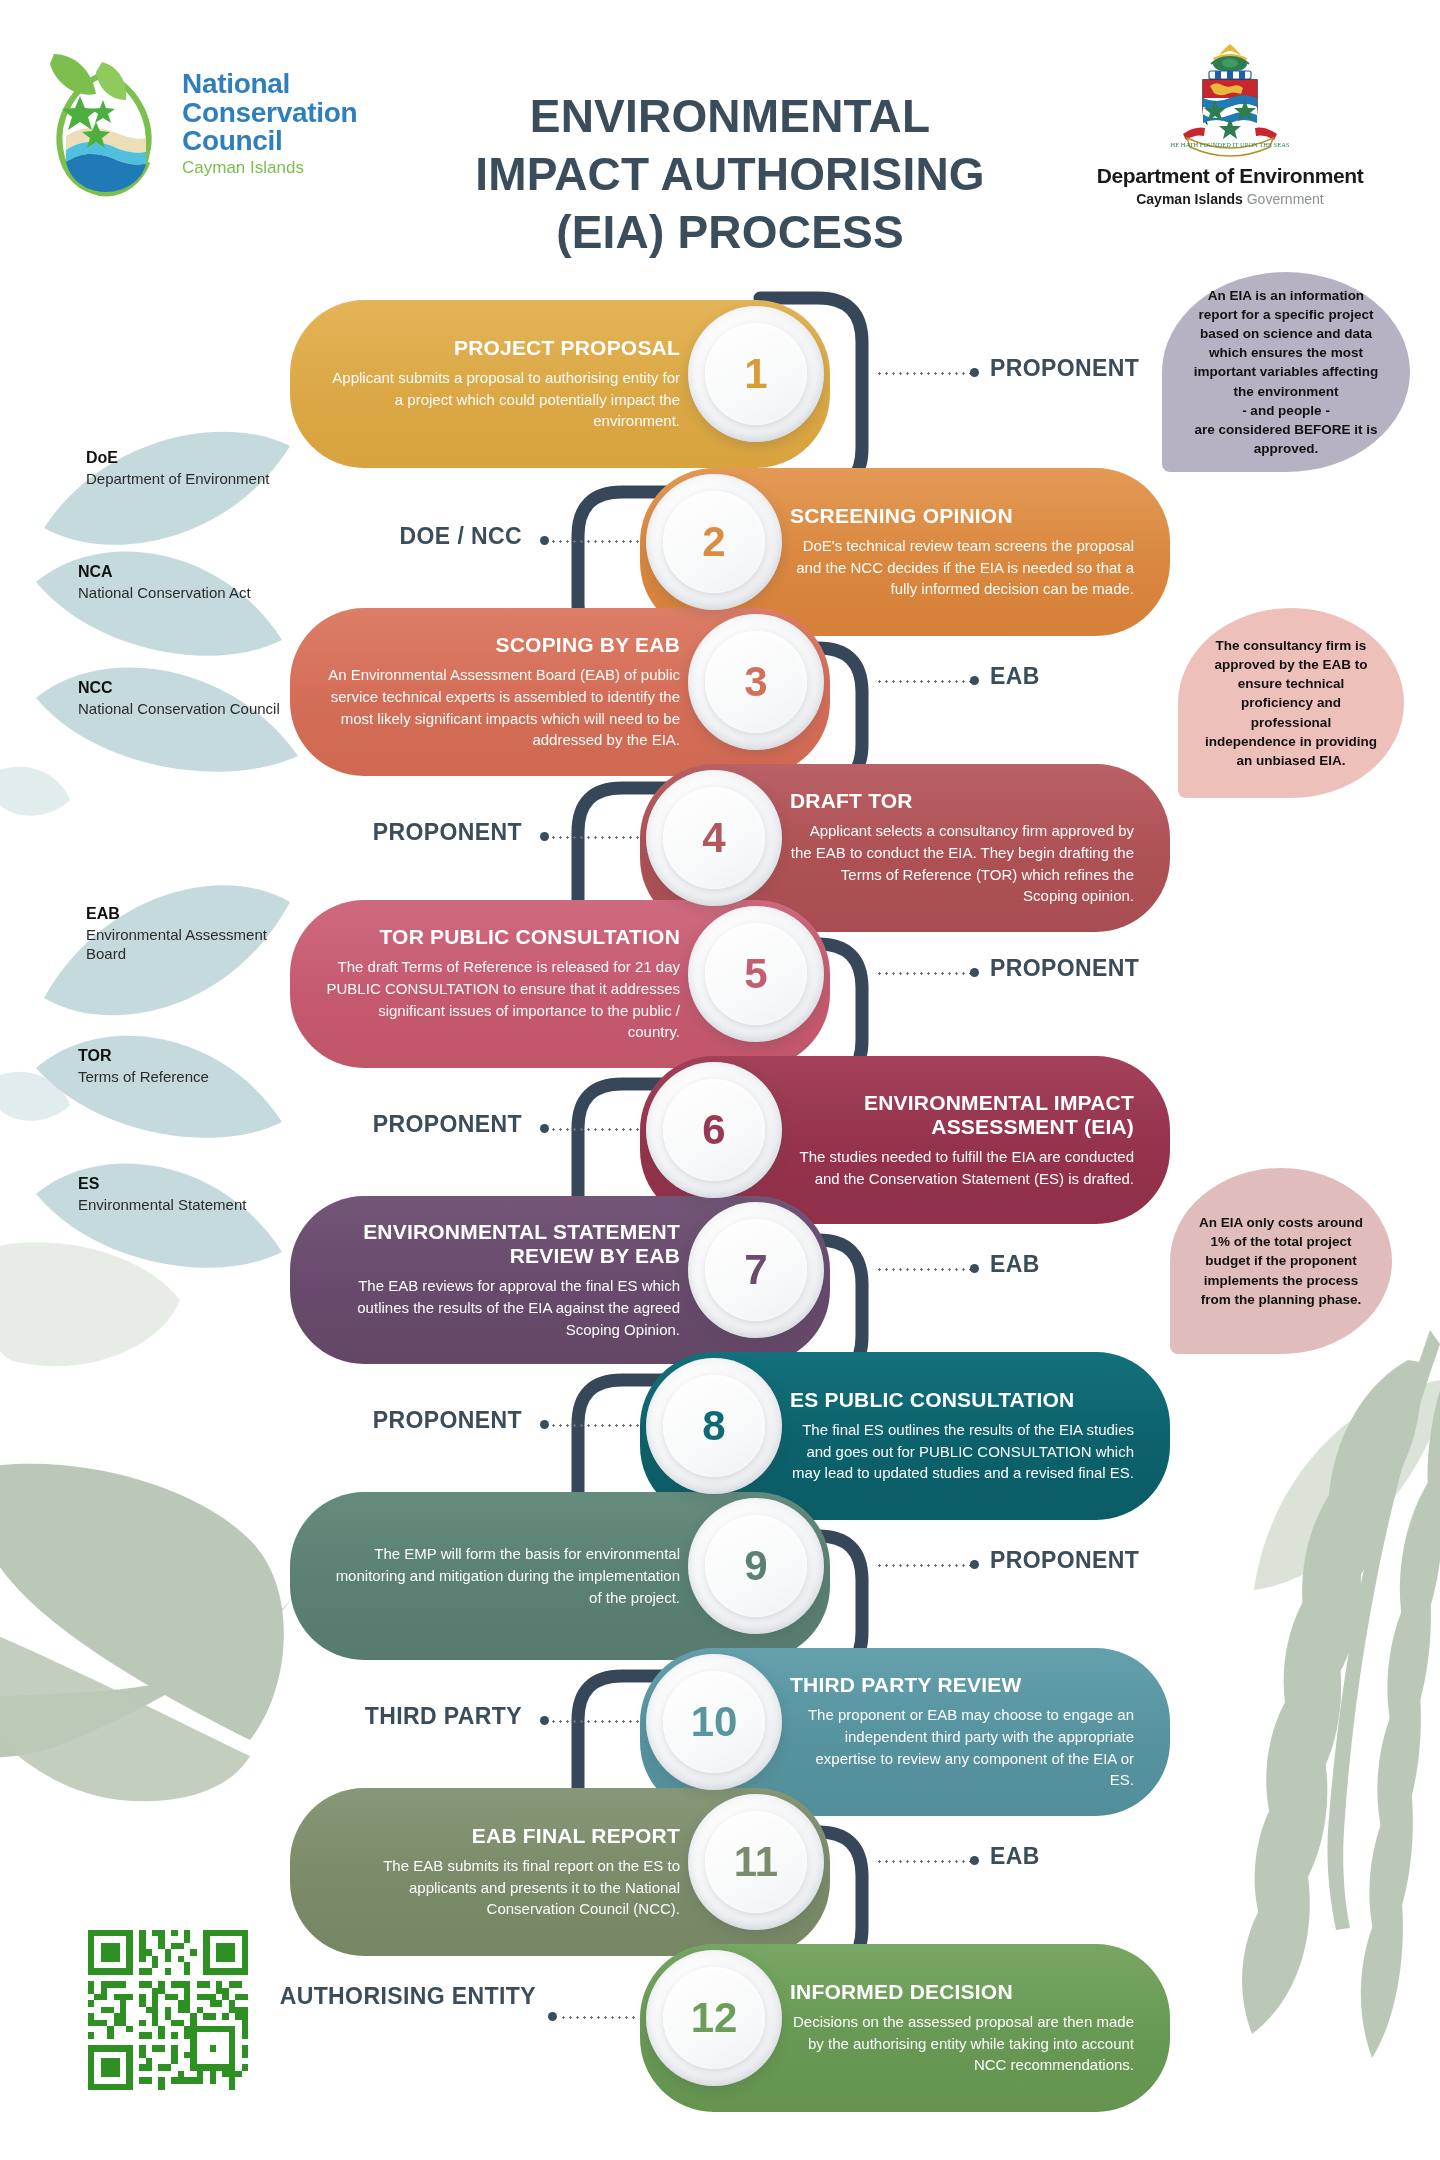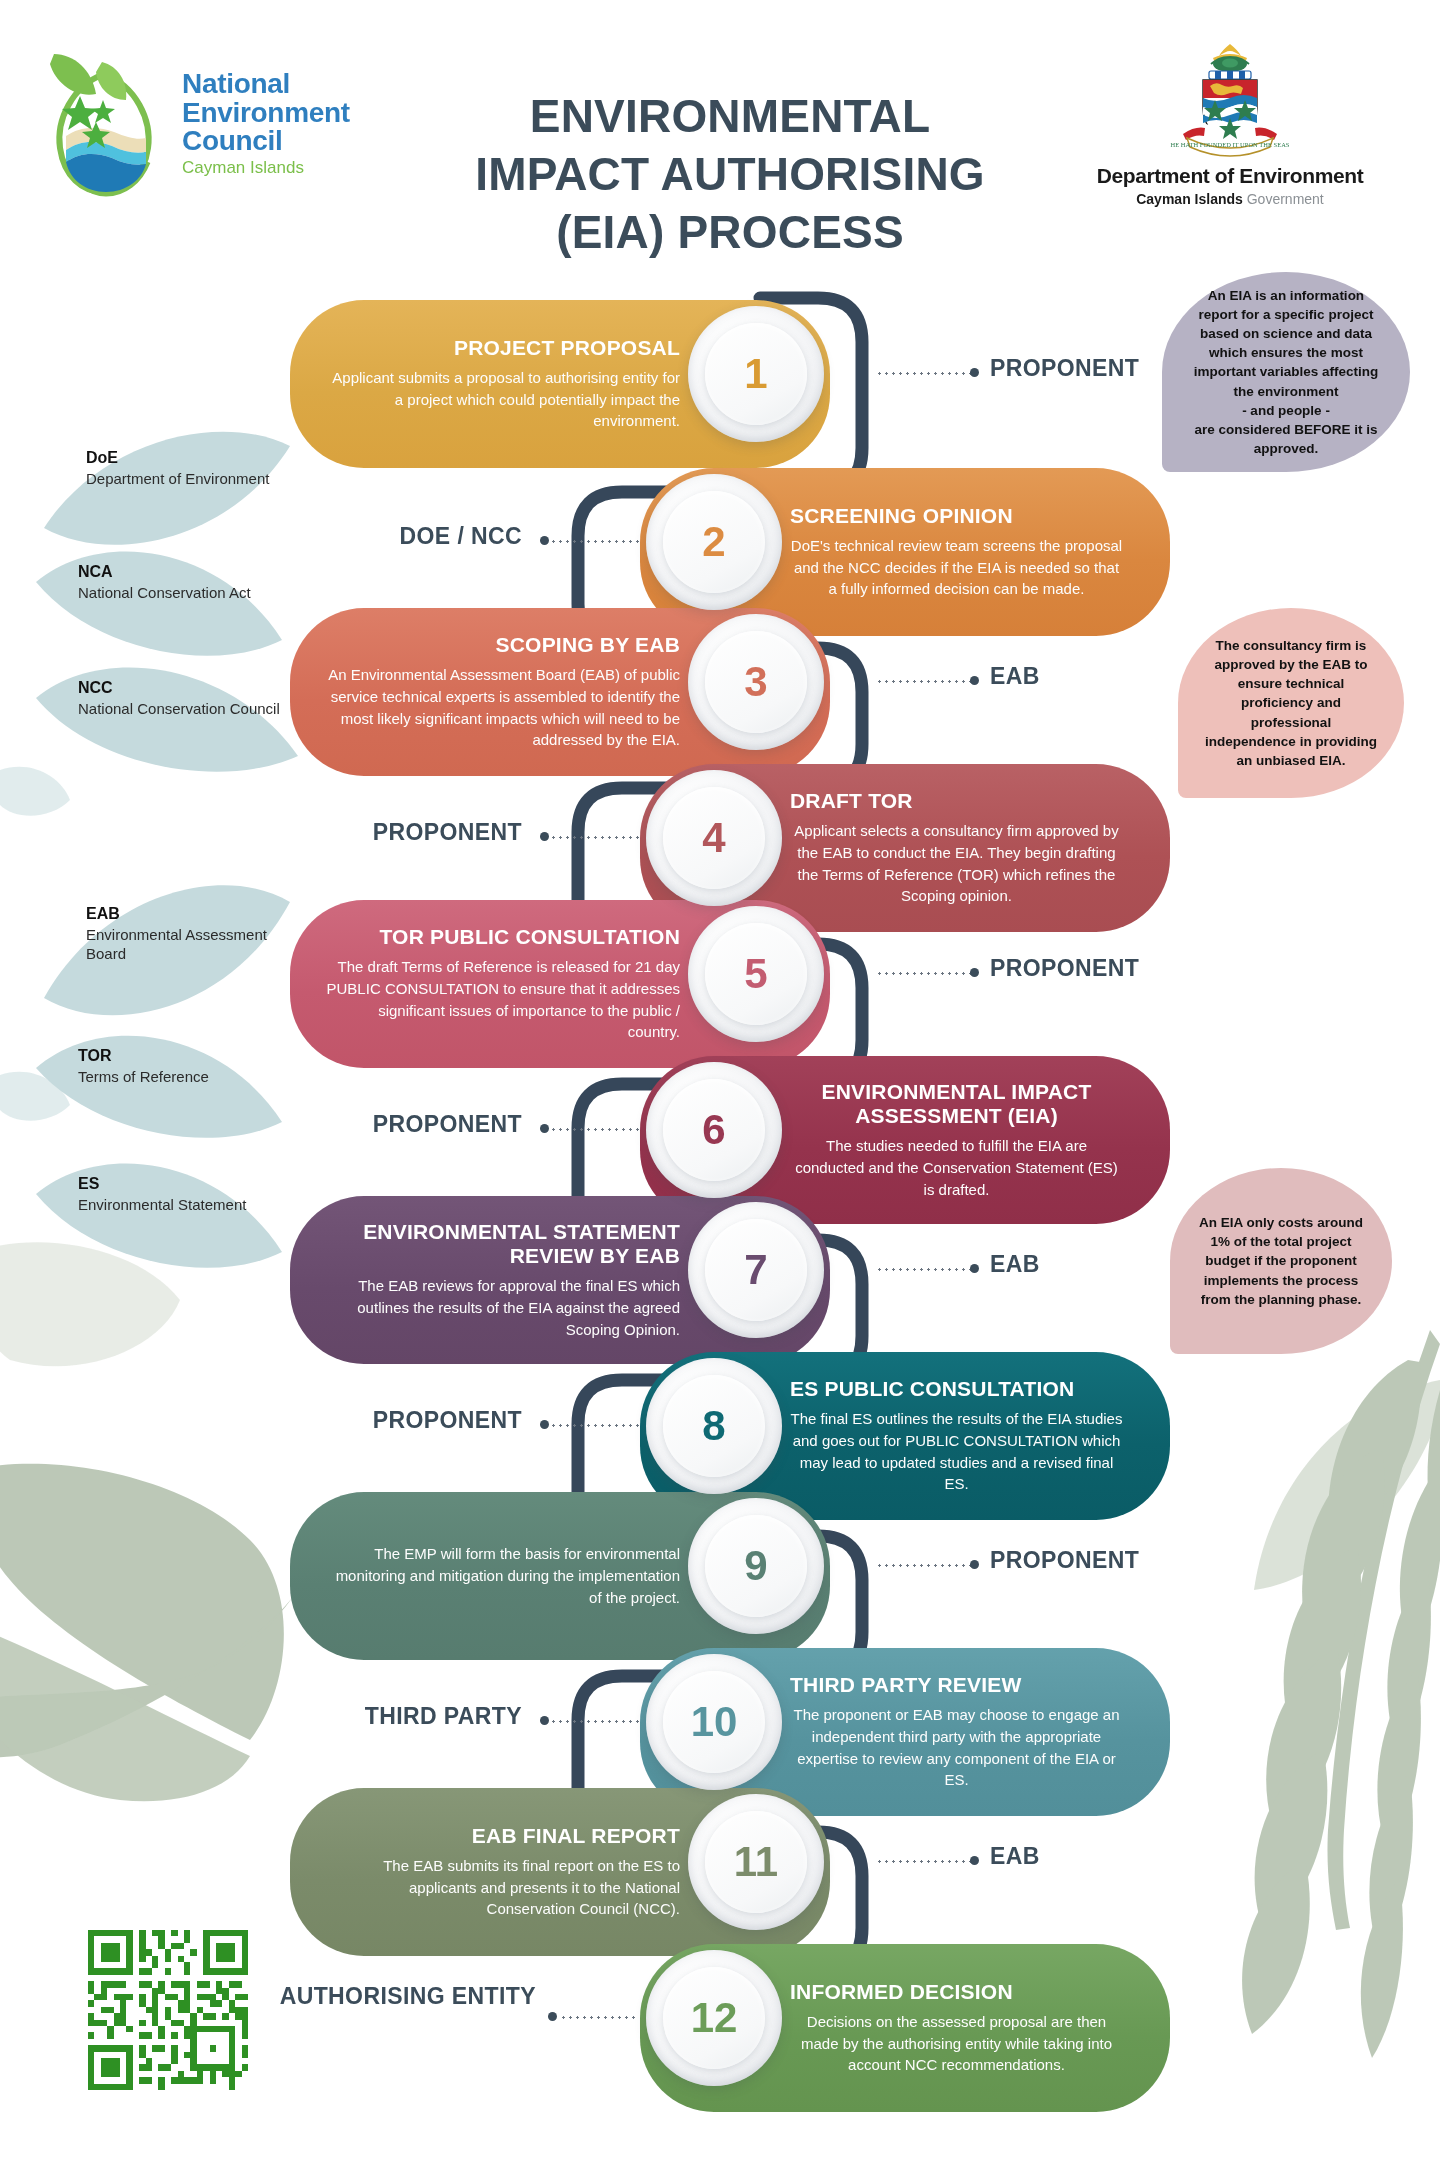--- a/index.html
+++ b/index.html
@@ -47,21 +47,21 @@
   }
   .pill-inner { position:absolute; top:0; bottom:0; display:flex; flex-direction:column; justify-content:center; }
   .step-title { font-size:21px; font-weight:bold; letter-spacing:0.2px; line-height:1.15; margin-bottom:7px; }
   .step-desc { font-size:15px; line-height:1.45; color:#fdfdfd; }
 
   
   .step.left .pill { left:0; }
   .step.left .pill-inner { left:36px; right:150px; text-align:right; align-items:flex-end; }
   
   .step.right .pill { right:0; }
-  .step.right .pill-inner { right:47px; left:150px; text-align:center; align-items:flex-start; }
+  .step.right .pill-inner { right:36px; left:150px; text-align:right; align-items:flex-start; }
 
   .badge {
     position:absolute; top:6px; width:136px; height:136px; border-radius:50%;
     background:radial-gradient(circle at 36% 30%, #ffffff 0%, #f3f4f6 58%, #e4e7ea 100%);
     box-shadow:0 4px 12px rgba(60,70,80,.18), inset 0 -3px 9px rgba(160,170,180,.35);
     display:flex; align-items:center; justify-content:center; z-index:4;
   }
   .badge::before {
     content:""; position:absolute; width:102px; height:102px; border-radius:50%;
     background:linear-gradient(150deg,#ffffff 0%, #f7f8f9 70%, #eceff1 100%);
@@ -149,21 +149,21 @@
         <path d="M26 102 C40 92 56 92 72 98 C84 104 96 106 106 104 L106 116 C96 118 84 116 72 110 C56 104 40 104 26 114 Z" fill="#4fc1de"></path>
         <path d="M26 114 C40 104 56 104 72 110 C84 116 96 118 106 116 C102 132 86 144 66 144 C46 144 30 132 26 114 Z" fill="#1f7ab5"></path>
         <path d="M14 6 C34 6 52 22 56 46 C36 50 16 36 10 16 Z" fill="#7dbf4f"></path>
         <path d="M62 14 C78 18 88 34 86 52 C70 52 58 40 56 24 Z" fill="#8ecb5c"></path>
         <path d="M40 48 l5 12 13 1 -10 8 4 13 -12 -8 -12 8 4 -13 -10 -8 13 -1 Z" fill="#4caf3f"></path>
         <path d="M63 52 l3 8 9 1 -7 5 3 9 -8 -5 -8 5 3 -9 -7 -5 9 -1 Z" fill="#4caf3f"></path>
         <path d="M56 74 l4 9 10 1 -8 6 3 10 -9 -6 -9 6 3 -10 -8 -6 10 -1 Z" fill="#4caf3f"></path>
       </svg>
       <div class="ncc-words">
         <span class="l">National</span>
-        <span class="l">Environment</span>
+        <span class="l">Conservation</span>
         <span class="l">Council</span>
         <span class="sub">Cayman Islands</span>
       </div>
     </div>
 
     <div class="main-title">
       <div>ENVIRONMENTAL</div>
       <div>IMPACT AUTHORISING</div>
       <div>(EIA) PROCESS</div>
     </div>

